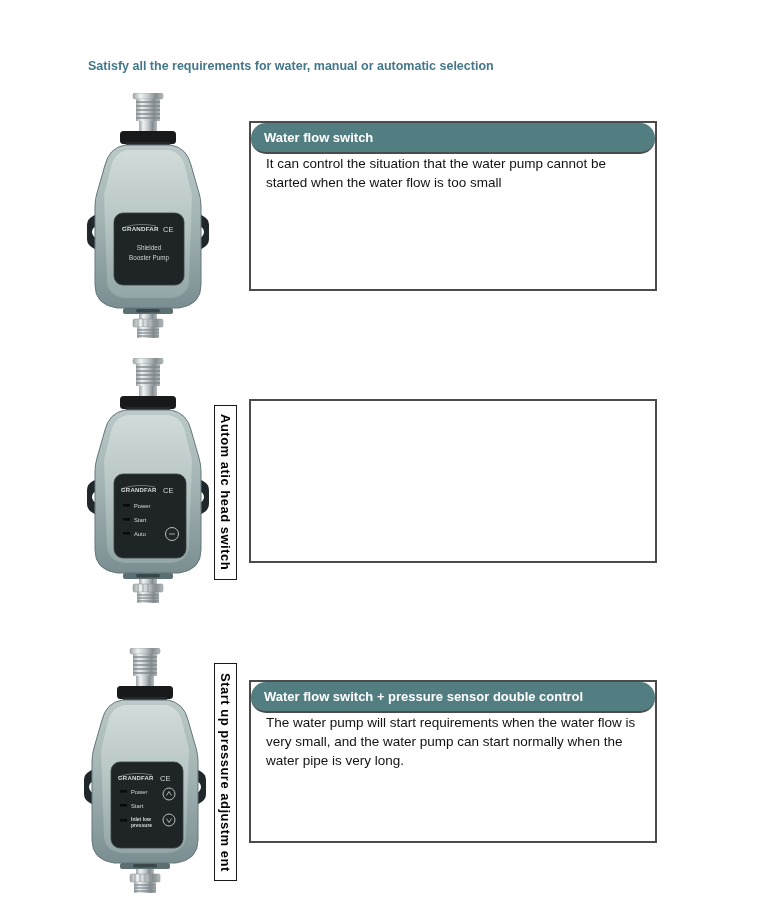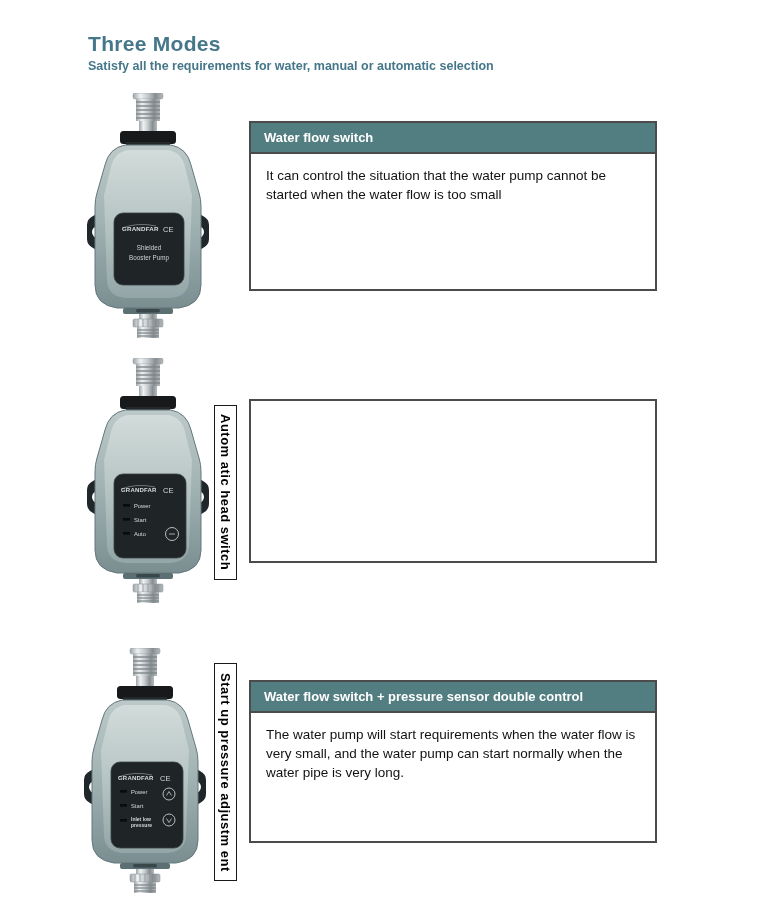--- a/index.html
+++ b/index.html
@@ -19,24 +19,24 @@
     position:absolute; left:249px; width:408px;
     border:2px solid #4b4b4b; background:#ffffff; box-sizing:border-box;
   }
   .box-1 { top:121px; height:170px; }
   .box-2 { top:399px; height:164px; }
   .box-3 { top:680px; height:163px; }
 
   .info-header {
     height:31px; background:#527d81; border-bottom:2px solid #4b4b4b;
     color:#ffffff; font-weight:bold; font-size:13px;
-    display:flex; align-items:center; padding-left:13px; box-sizing:border-box;
+    display:flex; align-items:center; padding-left:13px; box-sizing:border-box;border-radius:15px;
   }
   .info-body {
-    padding:12px 15px 0 15px; font-size:13.5px; color:#121212; line-height:1.42;
+    padding:0 15px 0 15px; font-size:13.5px; color:#121212; line-height:1.42;
   }
 
   .vlabel {
     position:absolute; width:23px; border:1px solid #1a1a1a; background:#ffffff;
     display:flex; align-items:center; justify-content:center; box-sizing:border-box;
   }
   .vlabel-2 { left:214px; top:405px; height:175px; }
   .vlabel-3 { left:214px; top:663px; height:218px; }
   .vlabel span {
     writing-mode:vertical-rl; white-space:nowrap;
@@ -70,21 +70,20 @@
         <stop offset="1" stop-color="#7a8e91"></stop>
       </linearGradient>
       <linearGradient id="faceG" x1="0" y1="0" x2="0" y2="1">
         <stop offset="0" stop-color="#d2dcda"></stop>
         <stop offset="0.55" stop-color="#b3c2c1"></stop>
         <stop offset="1" stop-color="#93a5a6"></stop>
       </linearGradient>
     </defs>
   </svg>
 
-  <div class="title">Three Modes</div>
   <div class="subtitle">Satisfy all the requirements for water, manual or automatic selection</div>
 
   <div class="pump pump-1">
     <svg viewBox="0 0 130 245">
       <g>
         <rect x="50" y="0" width="30" height="6" rx="2" fill="url(#metalH)" stroke="#8b9194" stroke-width="0.5"></rect>
         <rect x="53" y="6" width="24" height="22" fill="url(#metalH)"></rect>
         <g stroke="#7e868a" stroke-width="1.4">
           <line x1="53" y1="9" x2="77" y2="9"></line>
             <line x1="53" y1="13" x2="77" y2="13"></line>

